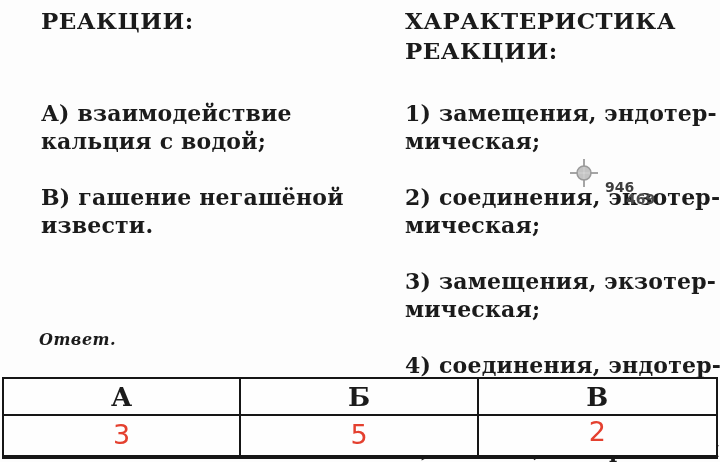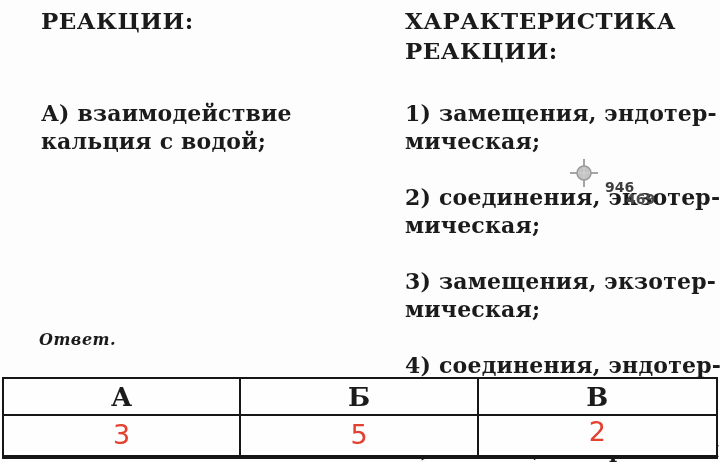--- a/index.html
+++ b/index.html
@@ -86,20 +86,22 @@
 <body style="background: rgb(253, 253, 253); color: rgb(27, 27, 27);">
 
 <div id="left-title" class="col-title">РЕАКЦИИ:</div>
 
 <div id="right-title" class="col-title">ХАРАКТЕРИСТИКА
 РЕАКЦИИ:</div>
 
 <div id="left-items" class="items">
   <div class="item">А) взаимодействие
 кальция с водой;</div>
+  <div class="item">В) гашение негашёной
+извести.</div>
 </div>
 
 <div id="right-items" class="items">
   <div class="item">1) замещения, эндотер-
 мическая;</div>
   <div class="item">2) соединения, экзотер-
 мическая;</div>
   <div class="item">3) замещения, экзотер-
 мическая;</div>
   <div class="item">4) соединения, эндотер-

